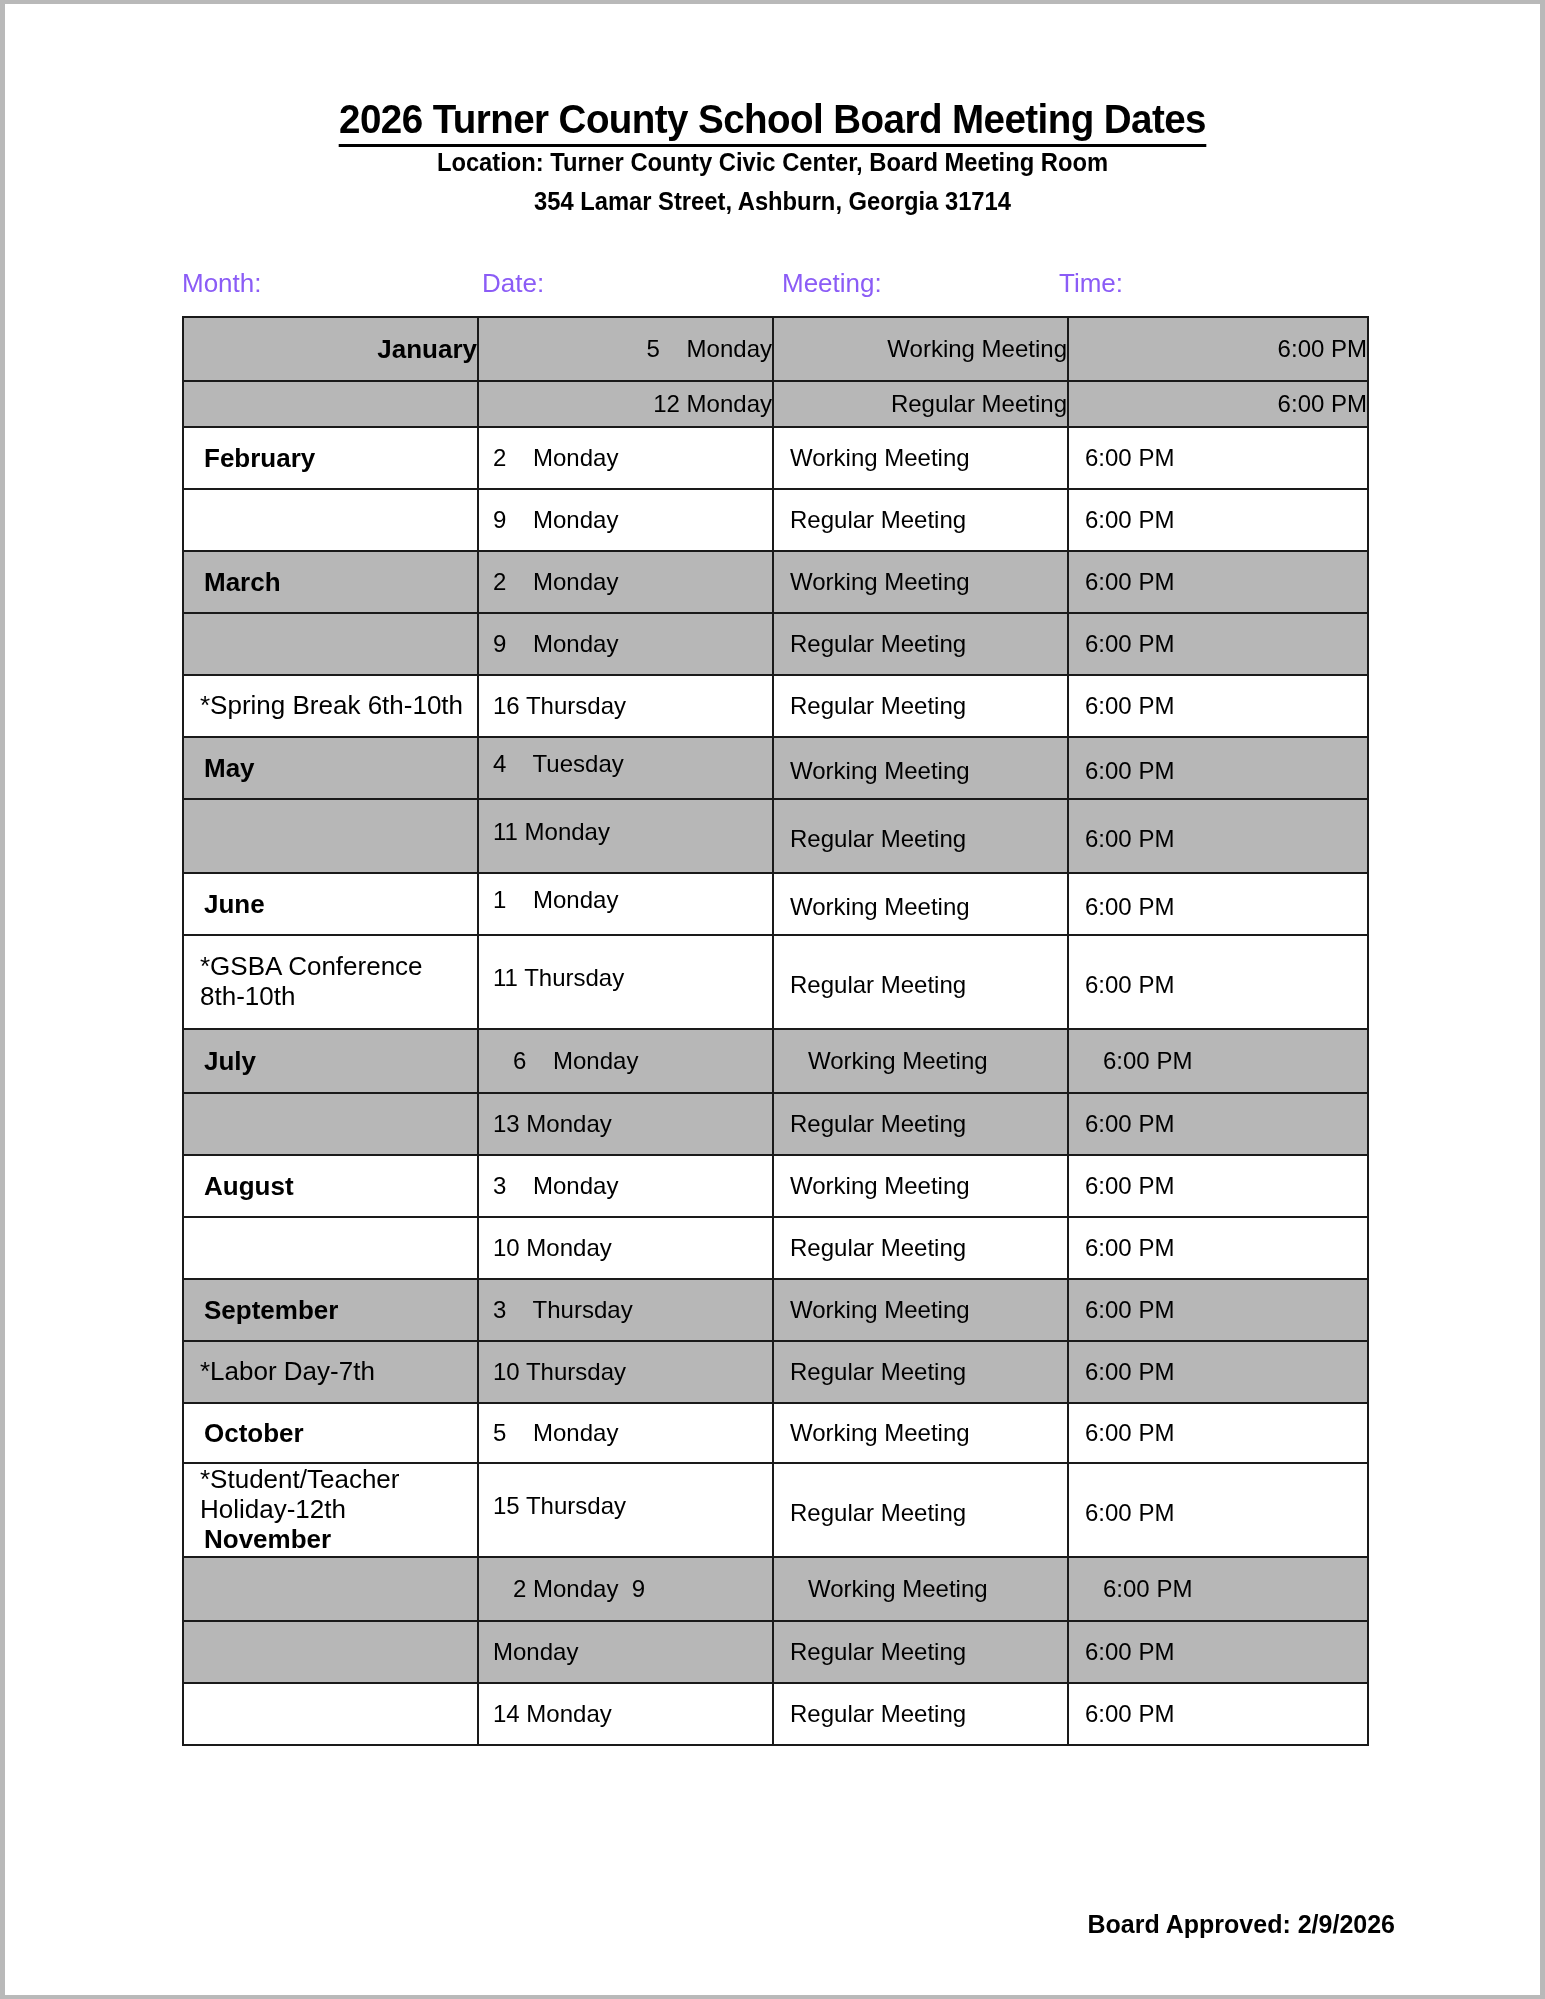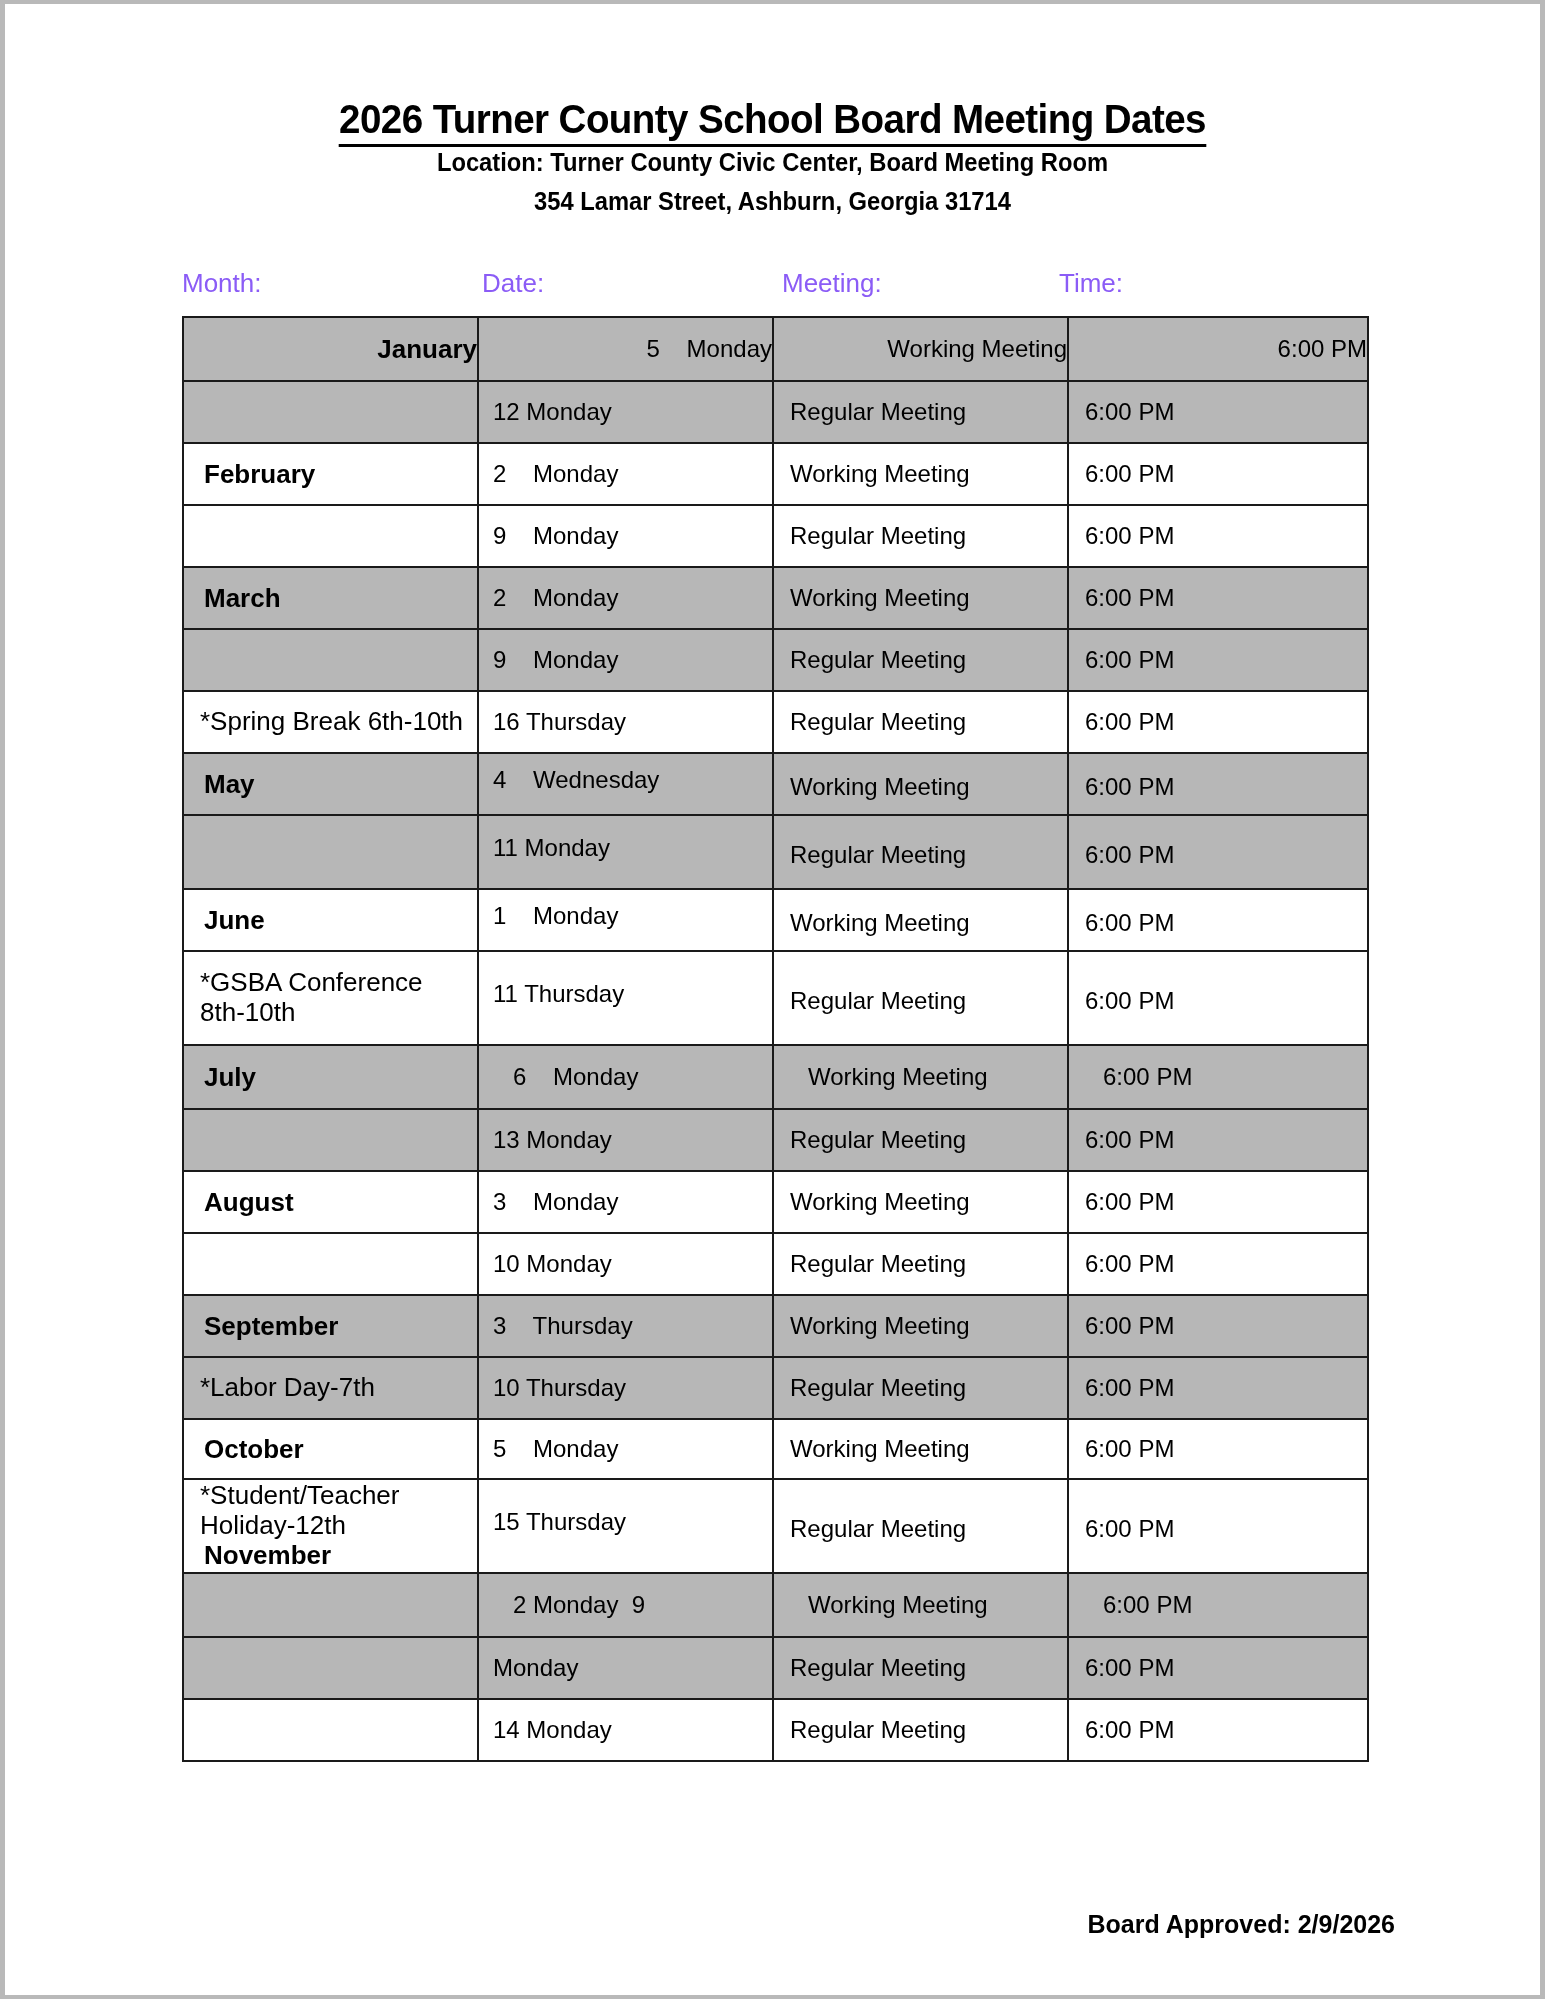--- a/index.html
+++ b/index.html
@@ -193,21 +193,21 @@
           <td class="va-mid">
             <div class="date-cell">5    Monday</div>
           </td>
           <td class="va-mid">
             <div class="meeting-cell">Working Meeting</div>
           </td>
           <td class="va-mid">
             <div class="time-cell">6:00 PM</div>
           </td>
         </tr>
-        <tr class="shaded" style="height: 62px;">
+        <tr class="shaded" style="height: 46px; text-align: right;">
           <td class="va-mid">
             <div class="cell-inner"></div>
           </td>
           <td class="va-mid">
             <div class="date-cell">12 Monday</div>
           </td>
           <td class="va-mid">
             <div class="meeting-cell">Regular Meeting</div>
           </td>
           <td class="va-mid">
@@ -290,21 +290,21 @@
             <div class="time-cell">6:00 PM</div>
           </td>
         </tr>
         <tr class="shaded" style="height: 62px;">
           <td class="va-mid">
             <div class="cell-inner">
               <div class="month-name">May</div>
             </div>
           </td>
           <td class="va-bottom">
-            <div class="date-cell pad-b8">4    Wednesday</div>
+            <div class="date-cell pad-b8">4    Tuesday</div>
           </td>
           <td class="va-top">
             <div class="meeting-cell pad-t6">Working Meeting</div>
           </td>
           <td class="va-top">
             <div class="time-cell pad-t6">6:00 PM</div>
           </td>
         </tr>
         <tr class="shaded" style="height: 74px;">
           <td class="va-mid">

